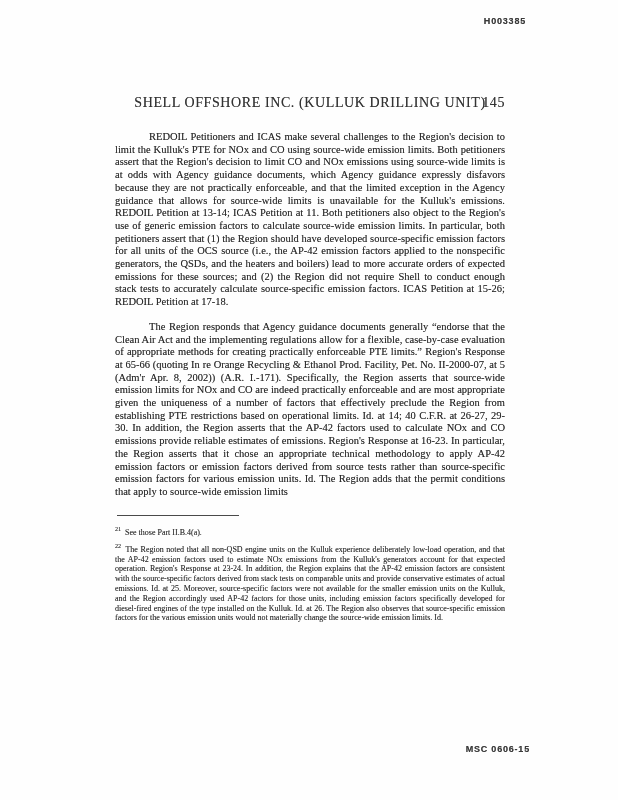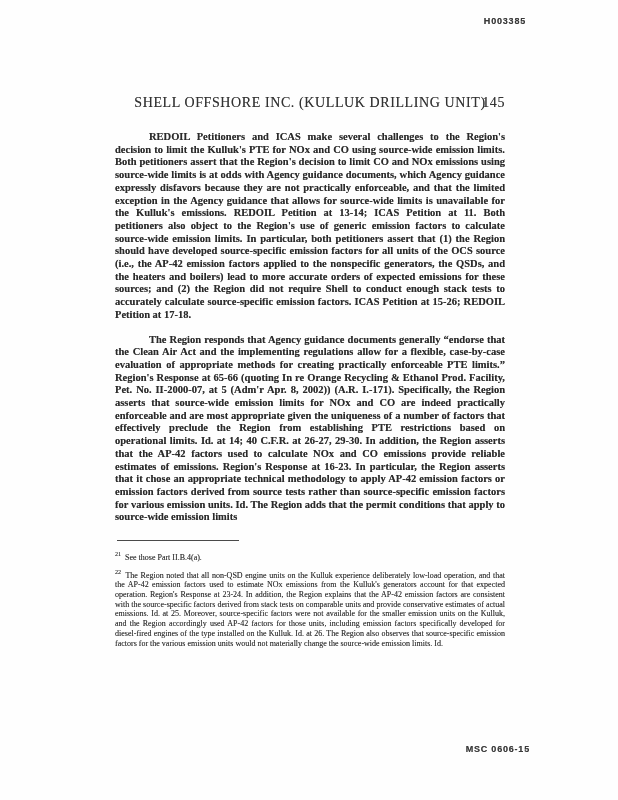--- a/index.html
+++ b/index.html
@@ -56,21 +56,20 @@
     width: 390px;
   }
   .content p {
     margin: 0 0 12px 0;
     font-size: 10.5px;
     line-height: 12.7px;
     text-align: justify;
   }
   .content p.indent {
     text-indent: 34px;
-    font-weight: bold;
   }
   .fn-sep {
     width: 122px;
     height: 0;
     border-top: 1px solid #4a4a4a;
     margin: 16px 0 9px 2px;
   }
   .footnotes p {
     font-size: 8px;
     line-height: 9.8px;

